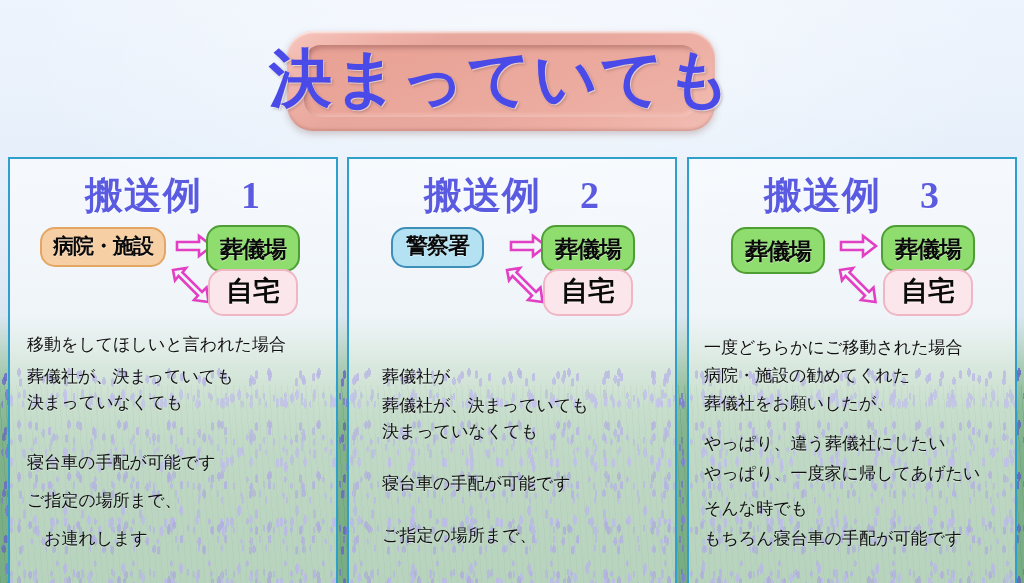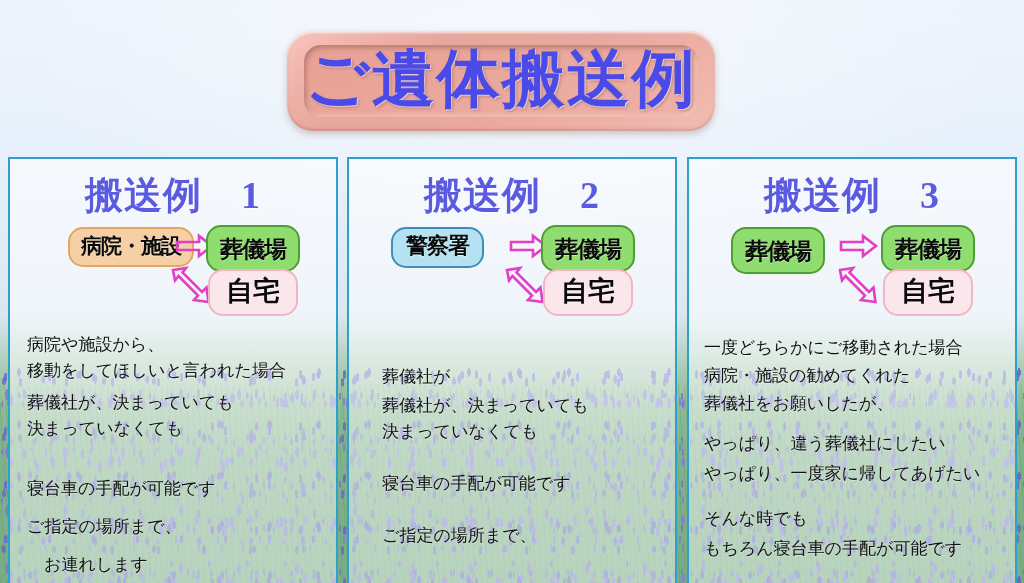--- a/index.html
+++ b/index.html
@@ -253,47 +253,46 @@
 <div id="stage">
 
   <div id="bg-sky"></div>
   <div id="bg-field"></div>
   <div id="bg-flowers"></div>
   <div id="bg-grass"></div>
   <div id="bg-haze"></div>
 
   <div id="title-plate">
     <div id="title-inner"></div>
-    <div id="title-text">ご遺体搬送例</div>
+    <div id="title-text">決まっていても</div>
   </div>
 
   <section class="panel" id="panel-1">
     <div class="panel-title">搬送例　1</div>
 
     <div class="flow">
-      <div class="badge hospital" style="left:30px; top:6px;margin-left:28px;">病院・施設</div>
+      <div class="badge hospital" style="left:30px; top:6px;">病院・施設</div>
 
       <span class="arrow" style="left:165px; top:12px;">
         <svg width="40" height="26" viewBox="0 0 40 26" aria-hidden="true">
           <path d="M2 9 H24 V3 L37 13 L24 23 V17 H2 Z" fill="none" stroke="#e23fc4" stroke-width="2.6" stroke-linejoin="miter"></path>
         </svg>
       </span>
 
       <span class="arrow" style="left:160px; top:45px;">
         <svg width="46" height="42" viewBox="0 0 46 42" aria-hidden="true">
           <path d="M3 4 L16 2 L12.5 6.5 L32 26 L36.5 21.5 L38.5 36 L24 34 L28 29.5 L8.5 10 L5 14.5 Z" fill="none" stroke="#e23fc4" stroke-width="2.6" stroke-linejoin="miter"></path>
         </svg>
       </span>
 
       <div class="badge hall" style="left:196px; top:4px;">葬儀場</div>
       <div class="badge home" style="left:198px; top:48px;">自宅</div>
     </div>
 
     <div class="body-text" style="margin-left:17px; margin-top:6px; font-size:17px; line-height:26px;">
-      <div class="body-line">病院や施設から、</div>
       <div class="body-line">移動をしてほしいと言われた場合</div>
       <div class="body-line" style="margin-top:6px;">葬儀社が、決まっていても</div>
       <div class="body-line">決まっていなくても</div>
       <div class="body-line spacer">&nbsp;</div>
       <div class="body-line" style="margin-top:8px;">寝台車の手配が可能です</div>
       <div class="body-line" style="margin-top:12px;">ご指定の場所まで、</div>
       <div class="body-line" style="margin-top:12px;">　お連れします</div>
     </div>
   </section>
 
@@ -353,18 +352,18 @@
       <div class="badge hall" style="left:192px; top:4px;">葬儀場</div>
       <div class="badge home" style="left:194px; top:48px;">自宅</div>
     </div>
 
     <div class="body-text" style="margin-left:15px; margin-top:8px; font-size:17px; line-height:28px;">
       <div class="body-line">一度どちらかにご移動された場合</div>
       <div class="body-line">病院・施設の勧めてくれた</div>
       <div class="body-line">葬儀社をお願いしたが、</div>
       <div class="body-line" style="margin-top:12px;">やっぱり、違う葬儀社にしたい</div>
       <div class="body-line" style="margin-top:2px;">やっぱり、一度家に帰してあげたい</div>
-      <div class="body-line" style="margin-top:17px;">そんな時でも</div>
+      <div class="body-line" style="margin-top:7px;">そんな時でも</div>
       <div class="body-line" style="margin-top:2px;">もちろん寝台車の手配が可能です</div>
     </div>
   </section>
 
 </div>
 
 </body></html>

